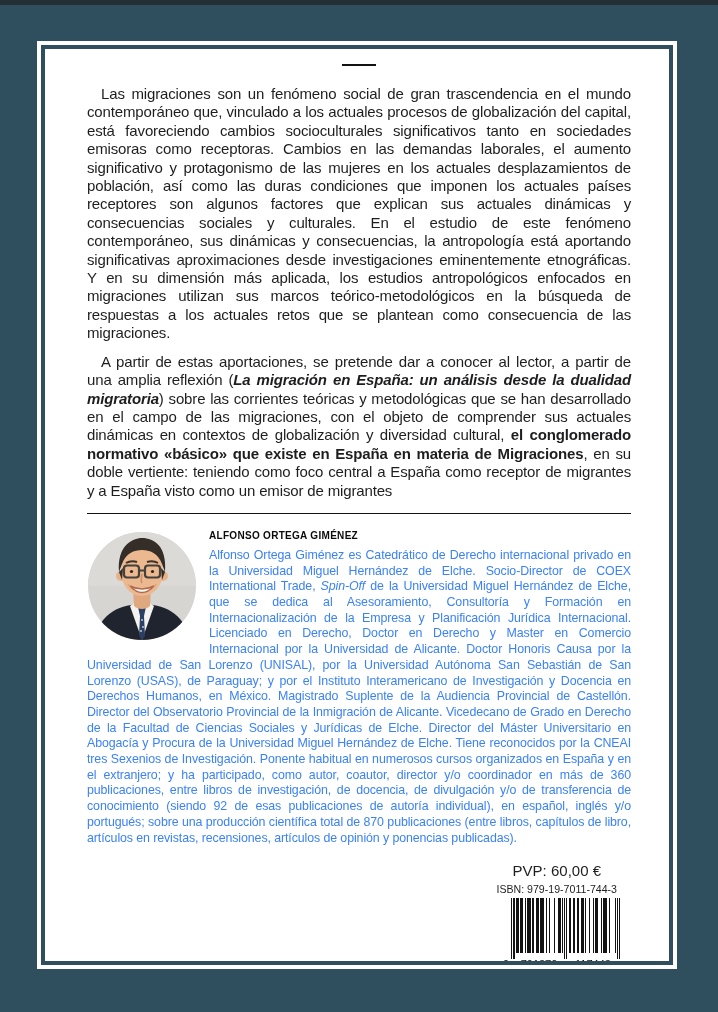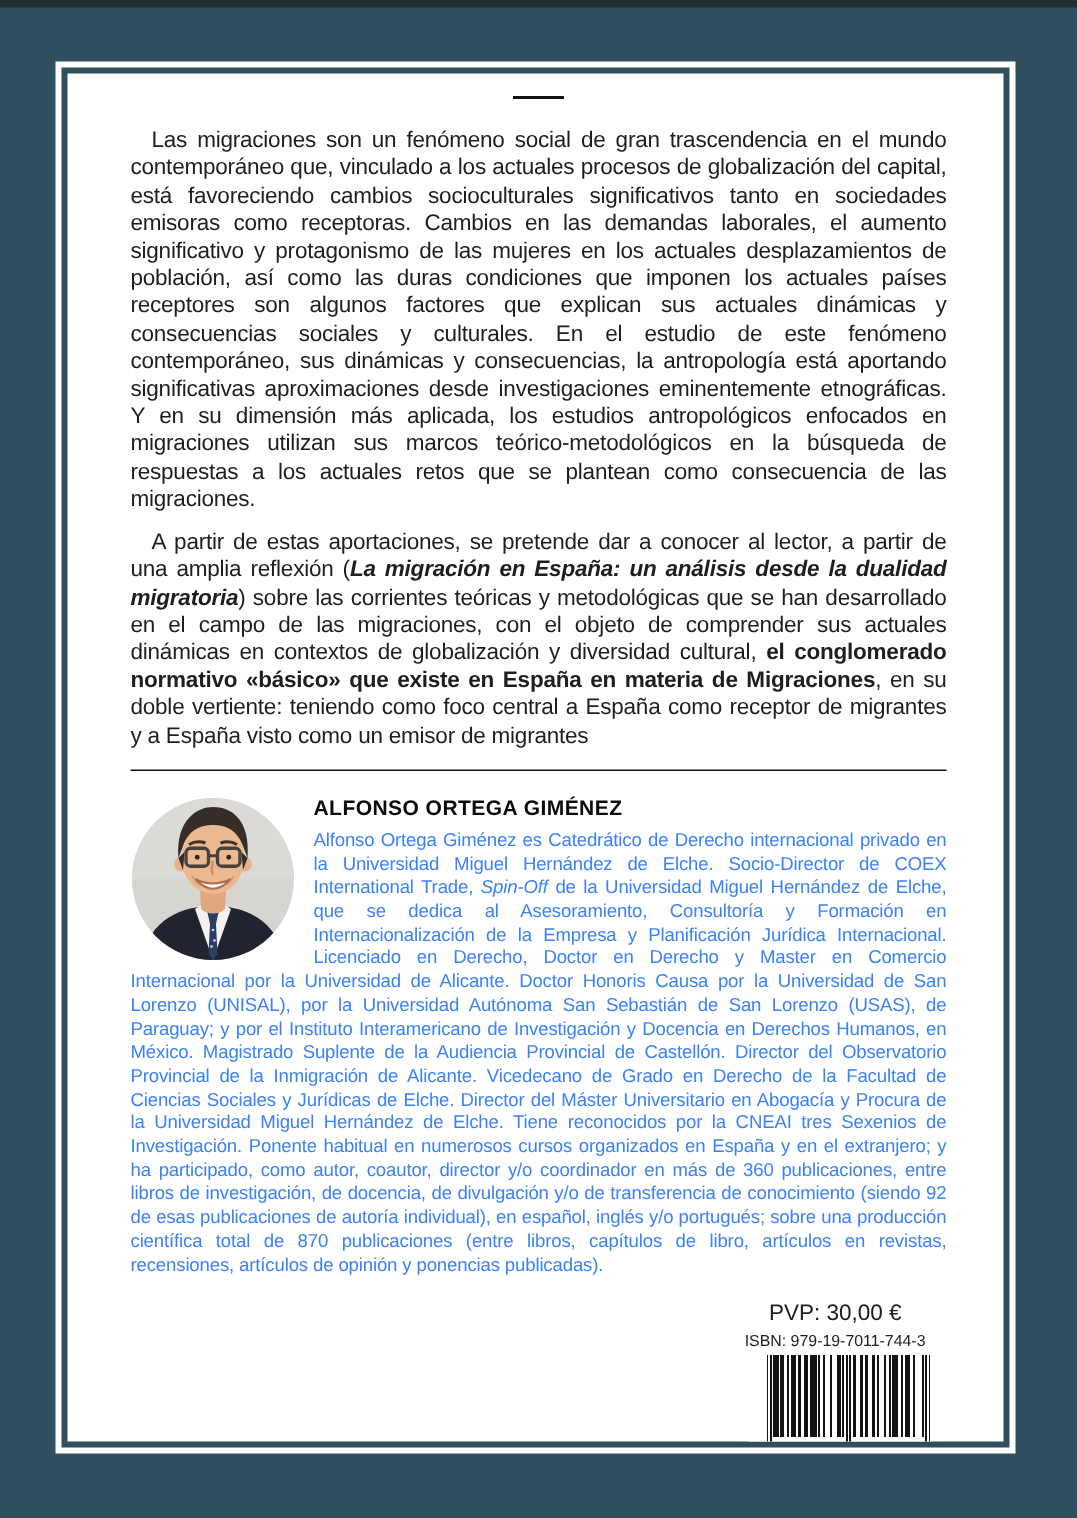--- a/index.html
+++ b/index.html
@@ -46,21 +46,21 @@
   .section-rule {
     border:0; border-top:1.6px solid #121214;
     margin:13px 0 0;
   }
   .author { margin-top:16px; }
   .photo-wrap {
     float:left; width:108px; height:108px;
     margin:2px 13px 4px 1px;
   }
   .author-name {
-    font-size:14px; font-weight:700; letter-spacing:0.3px;
+    font-size:10px; font-weight:700; letter-spacing:0.3px;
     margin:2px 0 0; color:#0b0b0d;
   }
   .bio {
     margin:7px 0 16px; text-align:justify;
     font-size:12.4px; line-height:15.7px; letter-spacing:-0.1px;
     color:#3b82f6;
   }
   .price-block {
     clear:both; margin-top:9px;
     display:flex; flex-direction:column; align-items:flex-end;
@@ -135,21 +135,21 @@
           </g>
         </svg>
       </div>
 
       <h2 class="author-name">ALFONSO ORTEGA GIMÉNEZ</h2>
 
       <p class="bio"><span>Alfonso Ortega Giménez es Catedrático de Derecho internacional privado en la Universidad Miguel Hernández de Elche. Socio-Director de COEX International Trade, </span><i>Spin-Off</i><span> de la Universidad Miguel Hernández de Elche, que se dedica al Asesoramiento, Consultoría y Formación en Internacionalización de la Empresa y Planificación Jurídica Internacional. Licenciado en Derecho, Doctor en Derecho y Master en Comercio Internacional por la Universidad de Alicante. Doctor Honoris Causa por la Universidad de San Lorenzo (UNISAL), por la Universidad Autónoma San Sebastián de San Lorenzo (USAS), de Paraguay; y por el Instituto Interamericano de Investigación y Docencia en Derechos Humanos, en México. Magistrado Suplente de la Audiencia Provincial de Castellón. Director del Observatorio Provincial de la Inmigración de Alicante. Vicedecano de Grado en Derecho de la Facultad de Ciencias Sociales y Jurídicas de Elche. Director del Máster Universitario en Abogacía y Procura de la Universidad Miguel Hernández de Elche. Tiene reconocidos por la CNEAI tres Sexenios de Investigación. Ponente habitual en numerosos cursos organizados en España y en el extranjero; y ha participado, como autor, coautor, director y/o coordinador en más de 360 publicaciones, entre libros de investigación, de docencia, de divulgación y/o de transferencia de conocimiento (siendo 92 de esas publicaciones de autoría individual), en español, inglés y/o portugués; sobre una producción científica total de 870 publicaciones (entre libros, capítulos de libro, artículos en revistas, recensiones, artículos de opinión y ponencias publicadas).</span></p>
     </div>
 
     <div class="price-block">
-      <div class="price">PVP: 30,00 €</div>
+      <div class="price">PVP: 60,00 €</div>
       <div class="isbn">ISBN: 979-19-7011-744-3</div>
       <svg class="barcode-svg" width="122" height="72" viewBox="0 0 122 72">
         <rect x="0" y="0" width="122" height="72" fill="#ffffff"></rect>
         <g id="ean-bars" fill="#131313" shape-rendering="crispEdges">
             <rect x="12.00" y="0" width="1.21" height="61"></rect>
             <rect x="14.30" y="0" width="1.21" height="61"></rect>
             <rect x="16.60" y="0" width="1.21" height="55"></rect>
             <rect x="17.75" y="0" width="1.21" height="55"></rect>
             <rect x="18.90" y="0" width="1.21" height="55"></rect>
             <rect x="21.20" y="0" width="1.21" height="55"></rect>

